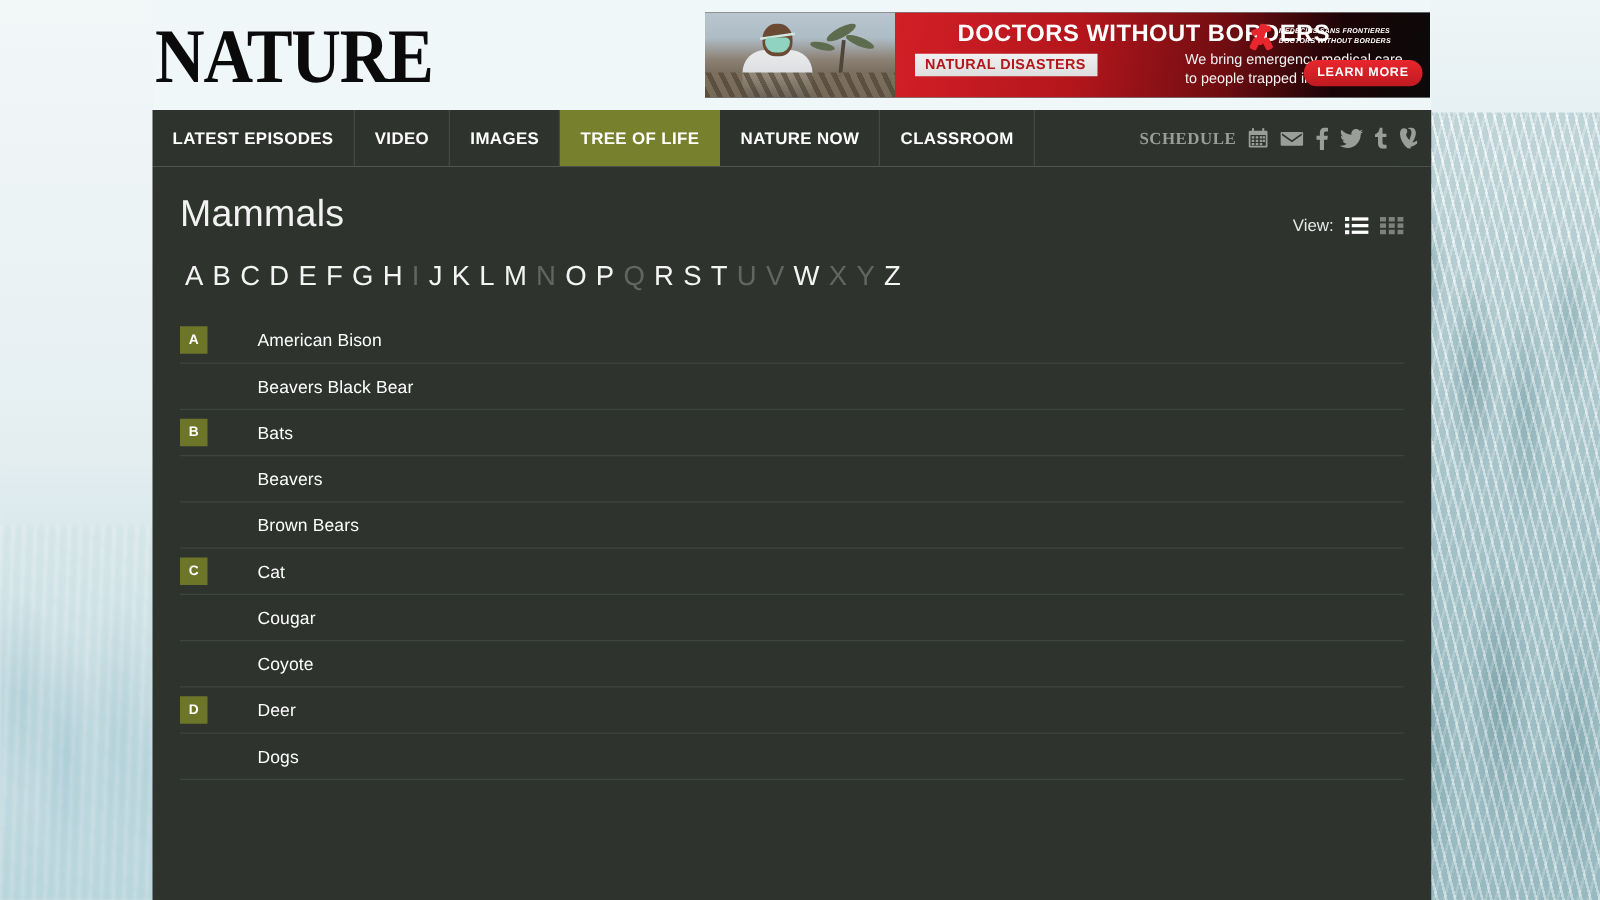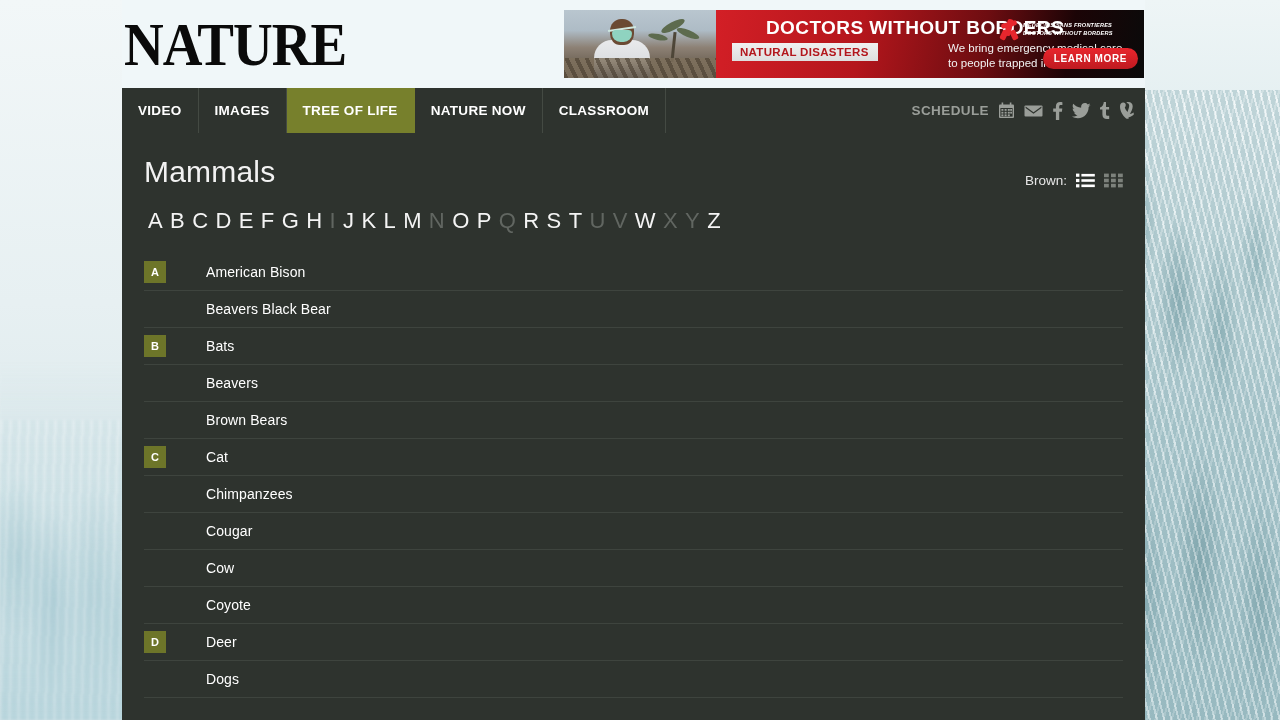--- a/index.html
+++ b/index.html
@@ -248,20 +248,21 @@
   .nav-item.active {
     background: #77802c;
     border-right-color: #77802c;
   }
   .nav-right {
     margin-left: auto;
     display: flex;
     align-items: center;
     padding-right: 10px;
     gap: 9px;
+    font-family: Liberation Serif, serif;
   }
   .nav-schedule {
     color: #9a9e99;
     font-size: 13.5px;
     font-weight: 700;
     letter-spacing: .4px;
     cursor: pointer;
     white-space: nowrap;
   }
   .nav-icon {
@@ -406,20 +407,21 @@
               <div>MEDECINS SANS FRONTIERES</div>
               <div>DOCTORS WITHOUT BORDERS</div>
             </div>
           </div>
           <div class="ad-cta">LEARN MORE</div>
         </div>
       </div>
     </div>
 
     <div class="nav">
+      <div class="nav-item">LATEST EPISODES</div>
       <div class="nav-item">VIDEO</div>
       <div class="nav-item">IMAGES</div>
       <div class="nav-item active">TREE OF LIFE</div>
       <div class="nav-item">NATURE NOW</div>
       <div class="nav-item">CLASSROOM</div>
 
       <div class="nav-right">
         <div class="nav-schedule">SCHEDULE</div>
         <span class="nav-icon">
           <svg width="17" height="17" viewBox="0 0 17 17">
@@ -469,21 +471,21 @@
           </svg>
         </span>
       </div>
     </div>
 
     <div class="content">
 
       <div class="content-head">
         <div class="page-title">Mammals</div>
         <div class="view-toggle">
-          <span class="view-label">Brown:</span>
+          <span class="view-label">View:</span>
           <span class="icon-list">
             <svg width="19" height="15" viewBox="0 0 19 15">
               <rect x="0" y="0.6" width="3.4" height="3.2"></rect>
                 <rect x="5.4" y="0.9" width="13.4" height="2.6"></rect>
               <rect x="0" y="5.9" width="3.4" height="3.2"></rect>
                 <rect x="5.4" y="6.2" width="13.4" height="2.6"></rect>
               <rect x="0" y="11.2" width="3.4" height="3.2"></rect>
                 <rect x="5.4" y="11.5" width="13.4" height="2.6"></rect>
             </svg>
           </span>
@@ -558,29 +560,21 @@
             <div class="row-name">Brown Bears</div>
           </div>
           <div class="row">
             <div class="row-badge">
               <div class="badge">C</div>
             </div>
             <div class="row-name">Cat</div>
           </div>
           <div class="row">
             <div class="row-badge"></div>
-            <div class="row-name">Chimpanzees</div>
-          </div>
-          <div class="row">
-            <div class="row-badge"></div>
             <div class="row-name">Cougar</div>
-          </div>
-          <div class="row">
-            <div class="row-badge"></div>
-            <div class="row-name">Cow</div>
           </div>
           <div class="row">
             <div class="row-badge"></div>
             <div class="row-name">Coyote</div>
           </div>
           <div class="row">
             <div class="row-badge">
               <div class="badge">D</div>
             </div>
             <div class="row-name">Deer</div>

